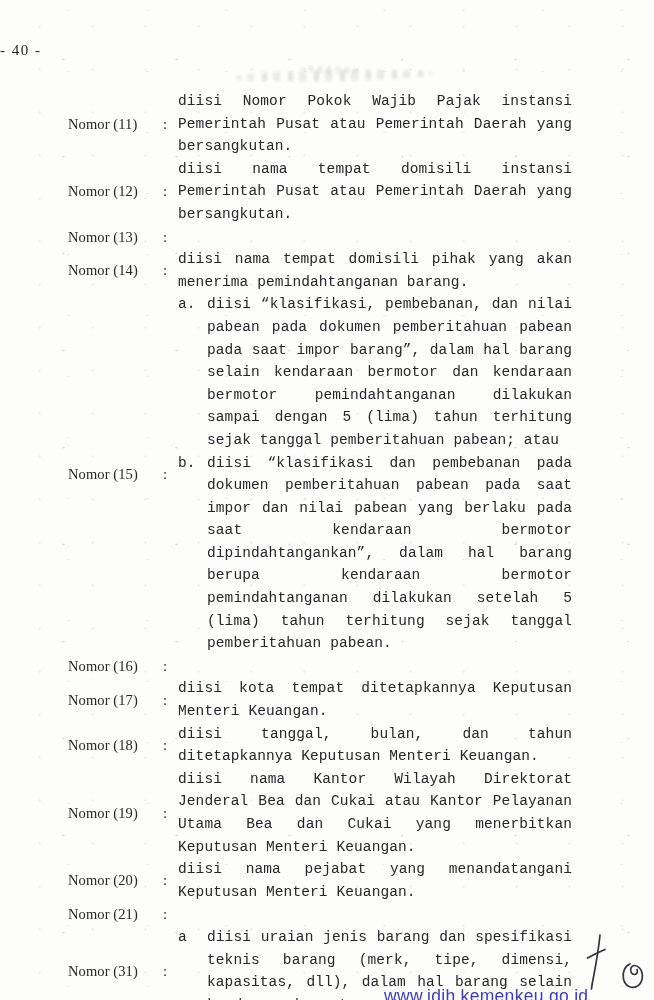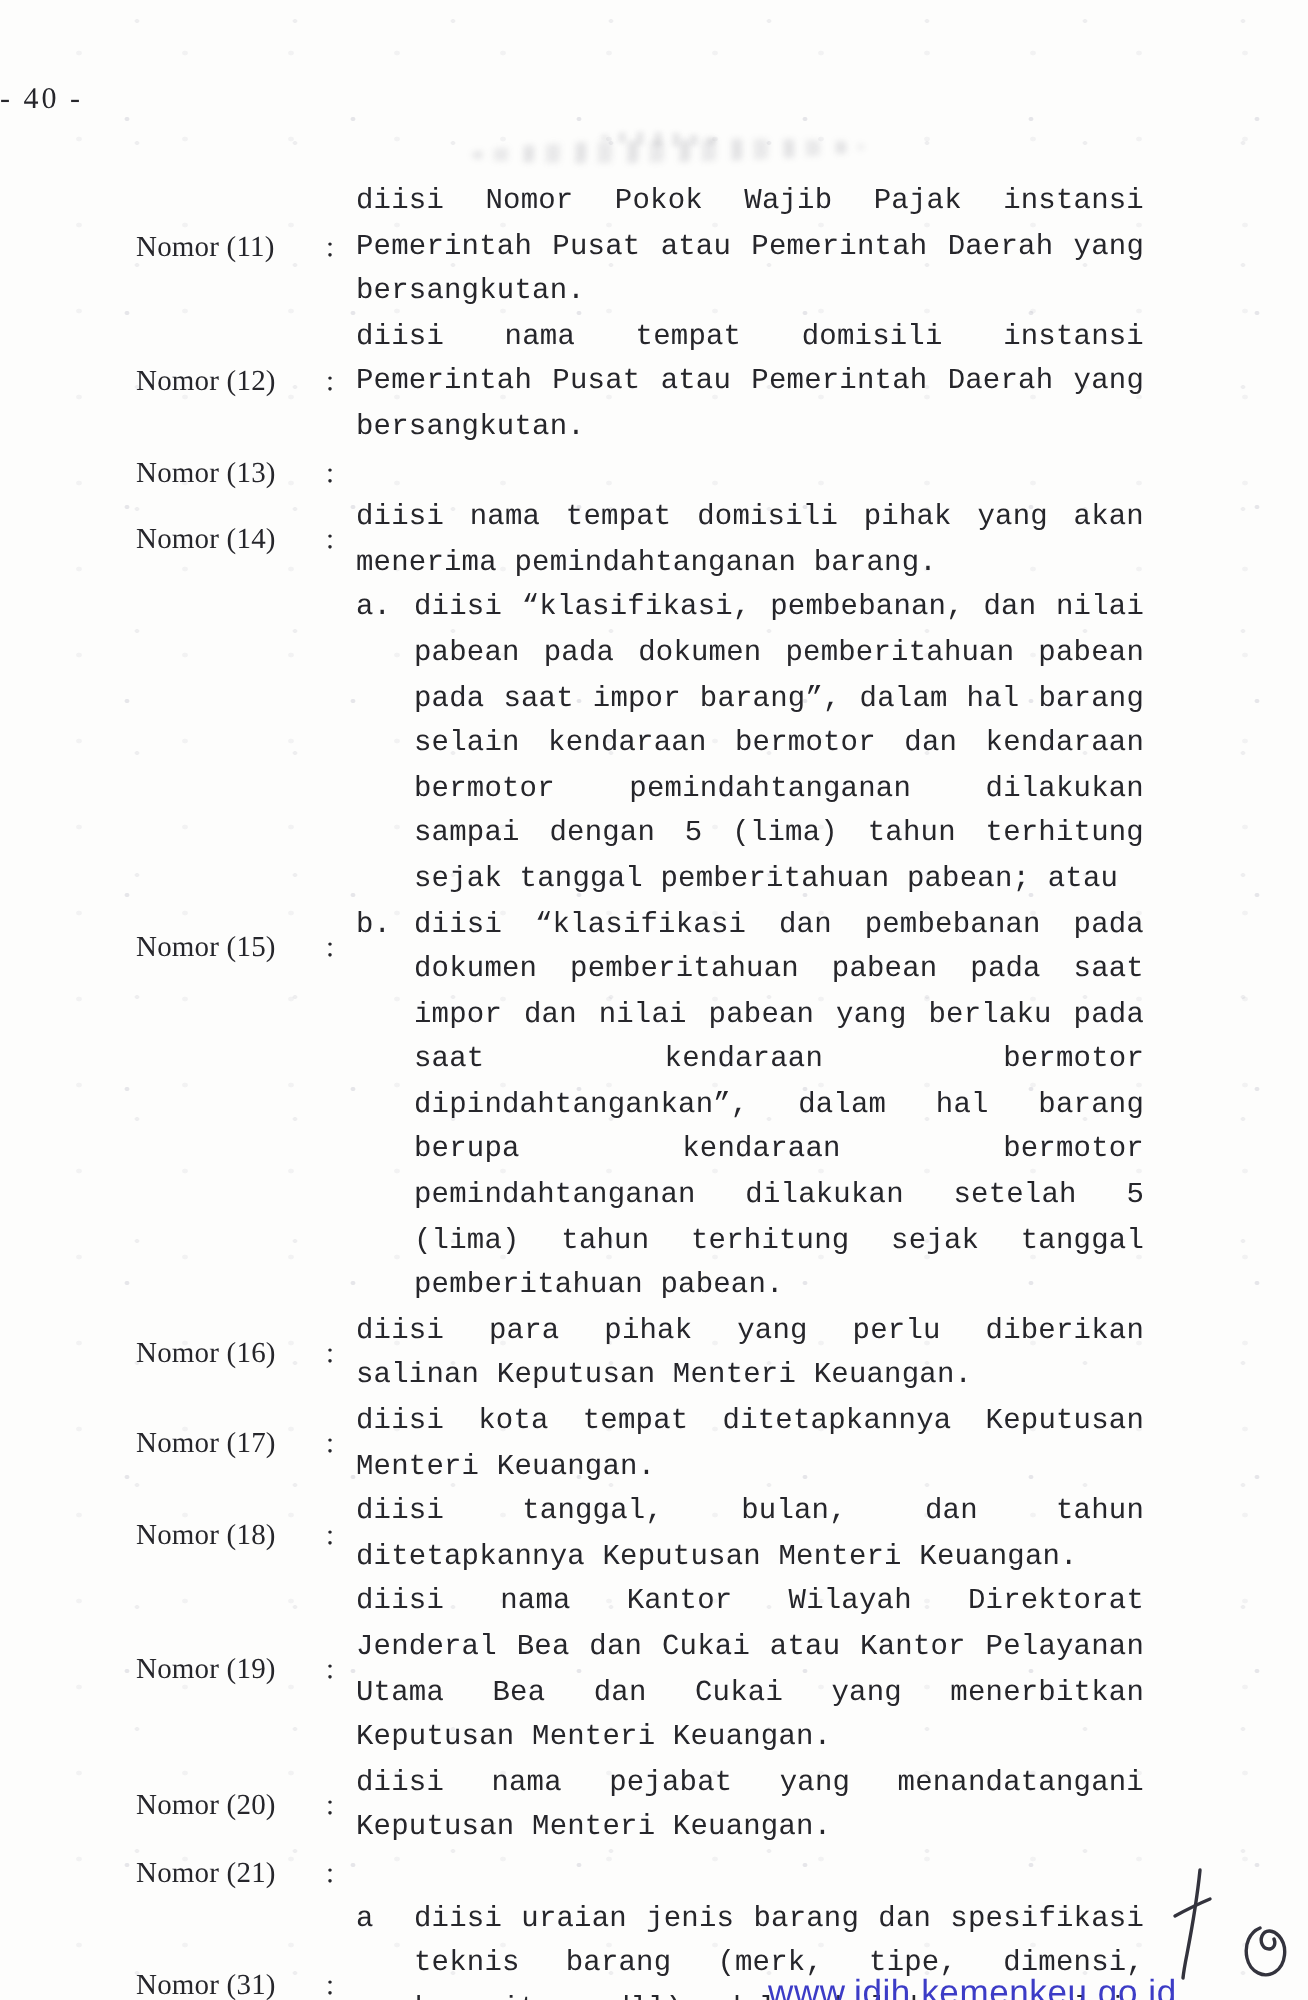--- a/index.html
+++ b/index.html
@@ -130,21 +130,20 @@
           </div>
           <div class="subitem">
             <div class="marker">b.</div>
             <div class="subtext just">diisi “klasifikasi dan pembebanan pada dokumen pemberitahuan pabean pada saat impor dan nilai pabean yang berlaku pada saat kendaraan bermotor dipindahtangankan”, dalam hal barang berupa kendaraan bermotor pemindahtanganan dilakukan setelah 5 (lima) tahun terhitung sejak tanggal pemberitahuan pabean.</div>
           </div>
         </div>
       </div>
       <div class="entry">
         <div class="label">Nomor (16)</div>
         <div class="sep">:</div>
-        <div class="body just">diisi para pihak yang perlu diberikan salinan Keputusan Menteri Keuangan.</div>
       </div>
       <div class="entry">
         <div class="label">Nomor (17)</div>
         <div class="sep">:</div>
         <div class="body just">diisi kota tempat ditetapkannya Keputusan Menteri Keuangan.</div>
       </div>
       <div class="entry">
         <div class="label">Nomor (18)</div>
         <div class="sep">:</div>
         <div class="body just">diisi tanggal, bulan, dan tahun ditetapkannya Keputusan Menteri Keuangan.</div>

